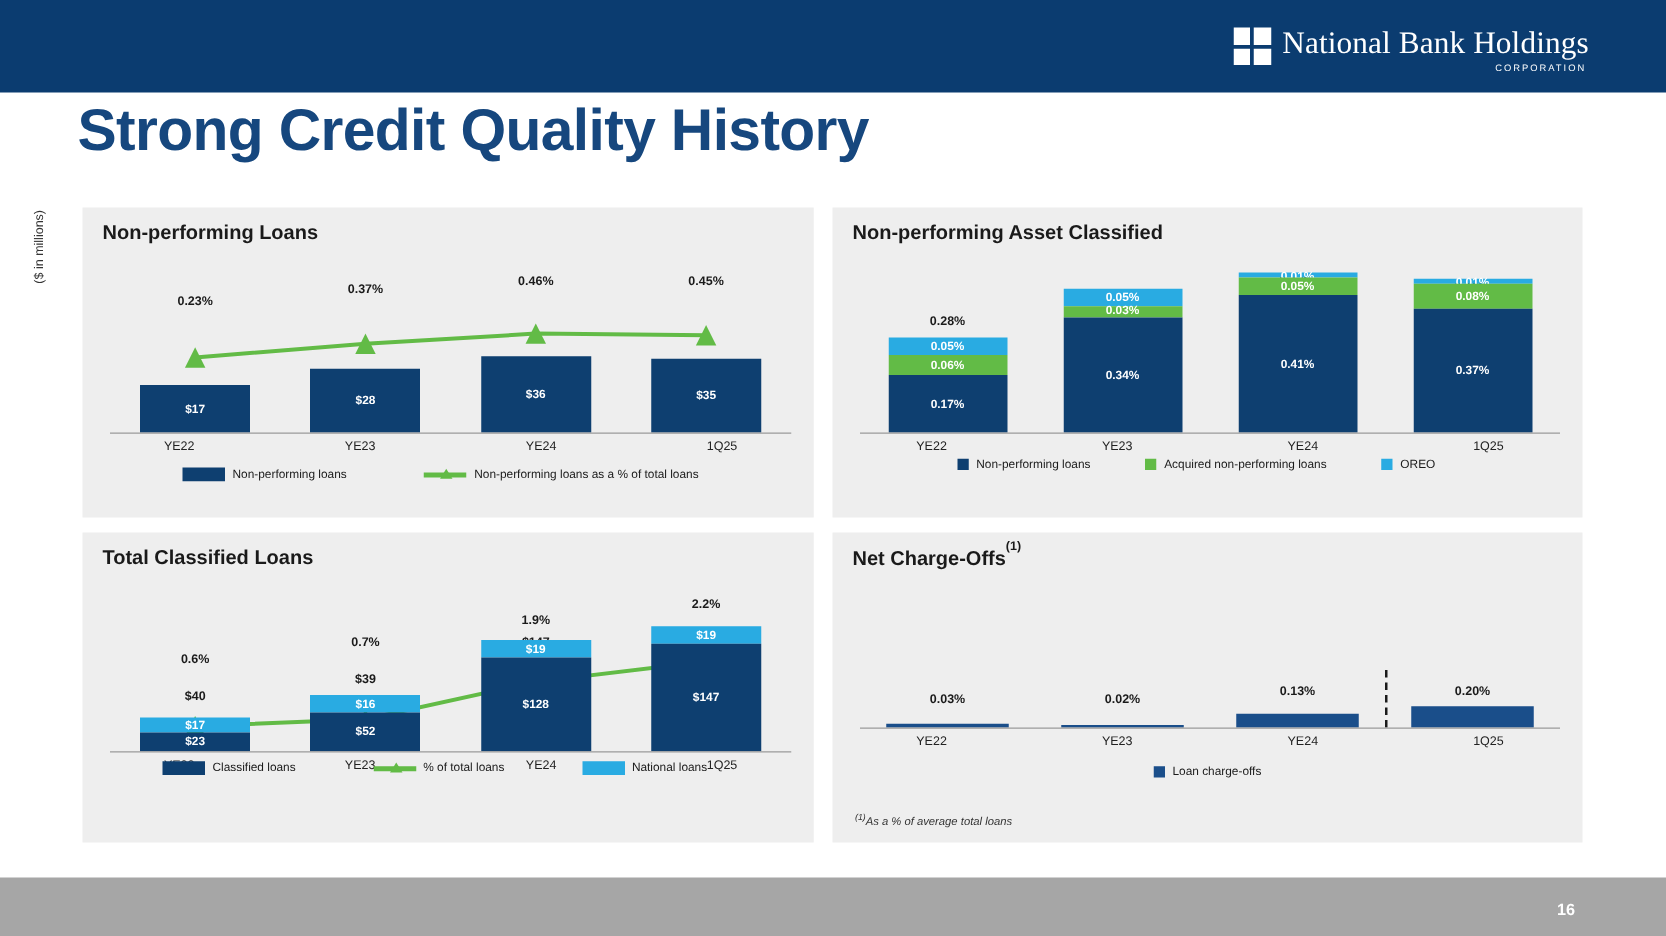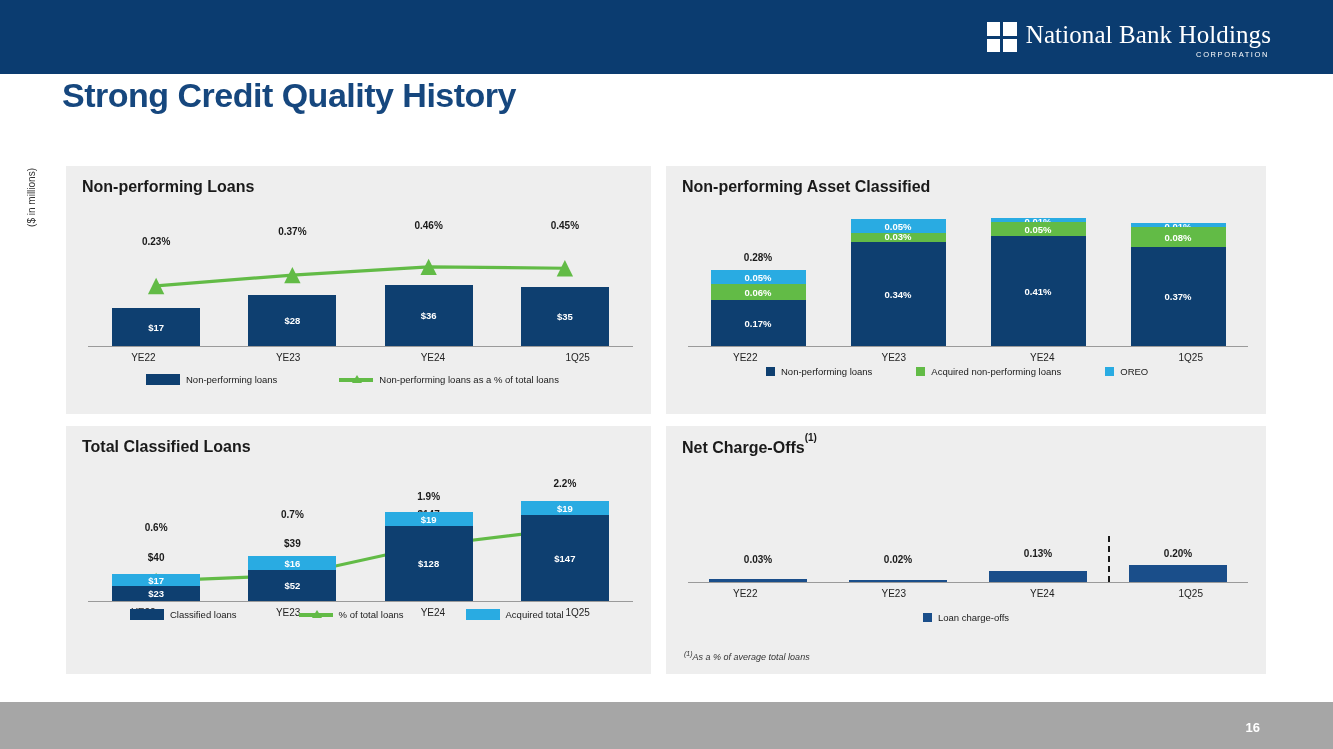--- a/index.html
+++ b/index.html
@@ -27,21 +27,21 @@
     font-family:"Liberation Serif", serif;
     font-size:25px;line-height:25px;color:#ffffff;letter-spacing:.1px;white-space:nowrap;
   }
   .logo-sub{
     font-size:7.5px;line-height:9px;color:#ffffff;letter-spacing:1.6px;
     margin-top:3px;margin-right:2px;
   }
   
   .slide-title{
     position:absolute;left:62px;top:76px;
-    font-size:34px;font-weight:bold;color:#16477e;letter-spacing:-.5px;
+    font-size:47px;font-weight:bold;color:#16477e;letter-spacing:-.5px;
   }
   
   .axis-caption{
     position:absolute;left:26px;top:178px;
     font-size:10px;color:#333333;
     transform:rotate(-90deg);transform-origin:left top;
     white-space:nowrap;
     width:110px;text-align:right;
   }
   .axis-caption span{display:inline-block;transform:translate(-100px,0);}
@@ -224,21 +224,21 @@
         </div>
       </div>
       <div class="slot">
         <div class="bar" style="width:95px;">
           <div class="seg cyan" style="height:14px;">
               <span>0.05%</span>
             </div>
           <div class="seg green" style="height:9px;">
               <span style="transform:translateY(-1px);">0.03%</span>
             </div>
-          <div class="seg navy" style="height:104px;">
+          <div class="seg navy" style="height:92px;">
               <span>0.34%</span>
             </div>
         </div>
       </div>
       <div class="slot">
         <div class="bar" style="width:95px;">
           <div class="seg cyan" style="height:4px;">
               <span style="transform:translateY(1px);">0.01%</span>
             </div>
           <div class="seg green" style="height:14px;">
@@ -370,21 +370,21 @@
     <div class="legend-item">
       <span class="sw-bar navy"></span>
       <span>Classified loans</span>
     </div>
     <div class="legend-item">
       <span class="sw-line"></span>
       <span>% of total loans</span>
     </div>
     <div class="legend-item">
       <span class="sw-bar cyan"></span>
-      <span>Acquired total</span>
+      <span>National loans</span>
     </div>
   </div>
 </div>
 
 <div class="panel" id="panel-nco">
   <div class="panel-title">
     <span>Net Charge-Offs</span><sup>(1)</sup>
   </div>
 
   <div class="plot" style="top:38px;height:118px;">

